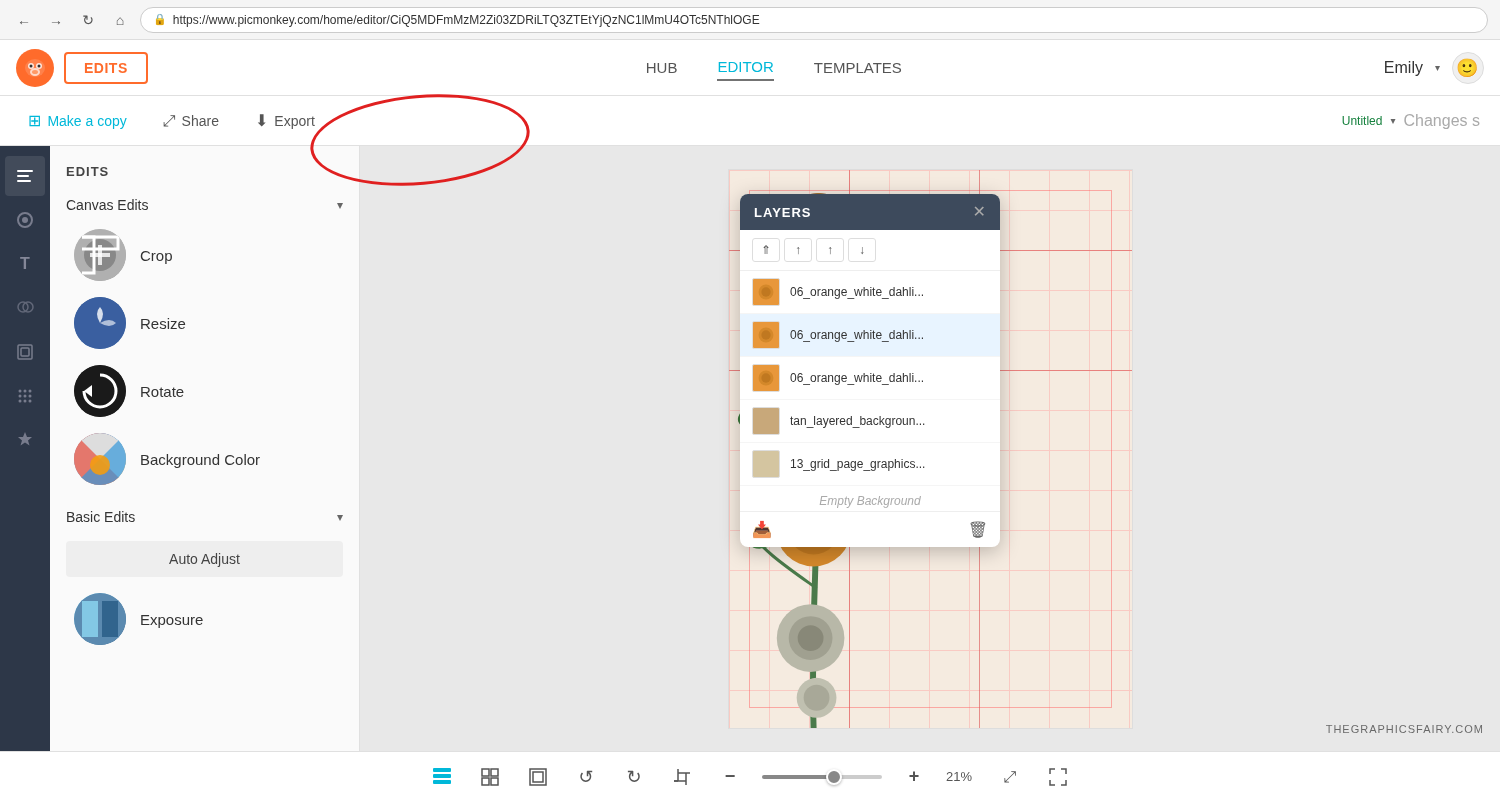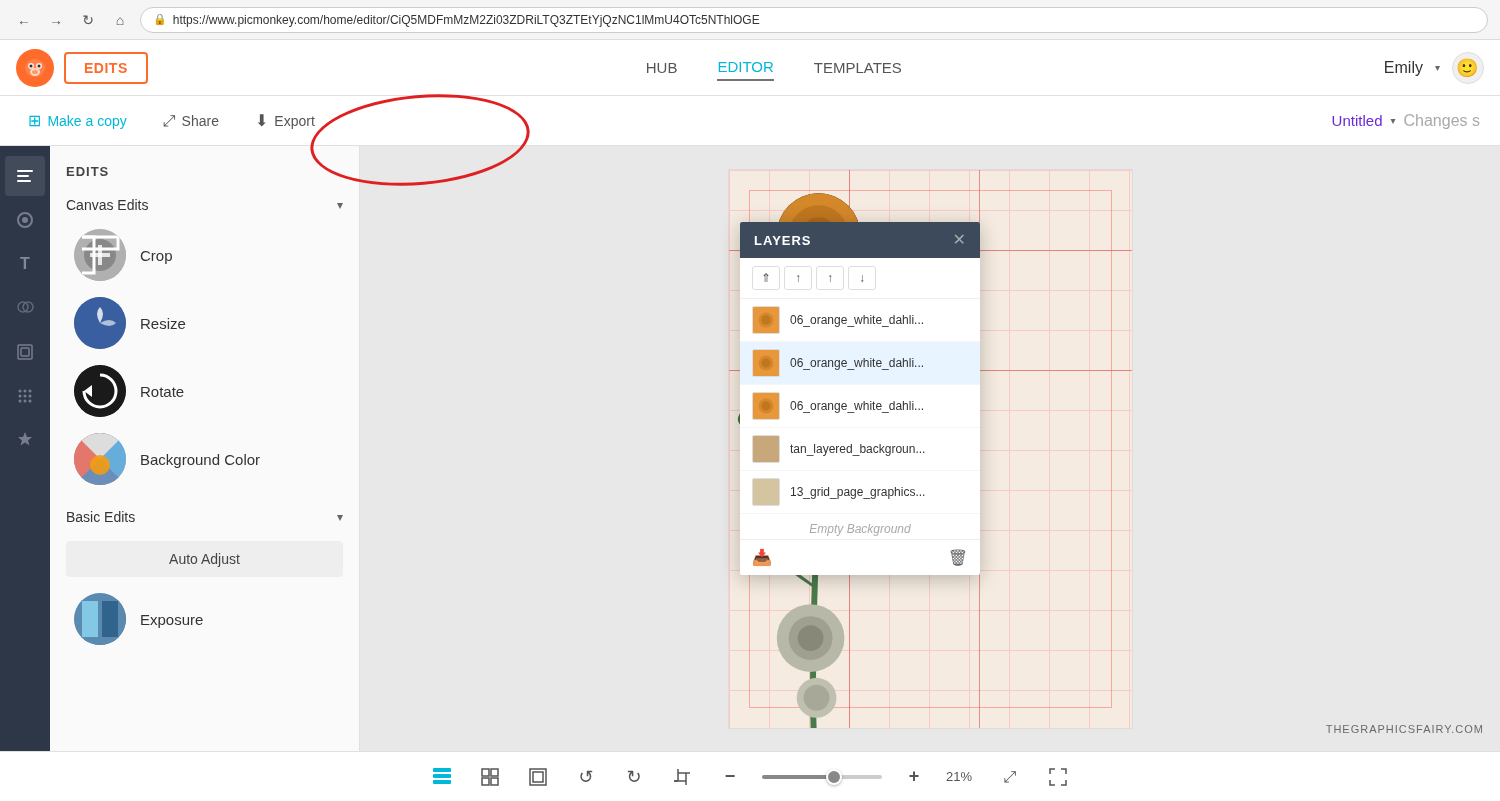--- a/index.html
+++ b/index.html
@@ -143,22 +143,22 @@
     .sub-toolbar-btn .icon { font-size: 16px; color: #00b8d9; }
     .toolbar-right {
       margin-left: auto;
       display: flex;
       align-items: center;
       gap: 8px;
       color: #666;
       font-size: 14px;
     }
     .doc-title {
-      color: #6d28d9;
-      font-size: 15px;
+      color: #15803d;
+      font-size: 12px;
       cursor: pointer;
     }
     .doc-title-arrow { font-size: 10px; color: #666; }
     .changes-text { color: #aaa; font-size: 16px; }
 
     
     .main-area {
       display: flex;
       flex: 1;
       overflow: hidden;
@@ -353,25 +353,25 @@
     }
     .zoom-level {
       font-size: 13px;
       color: #555;
       min-width: 32px;
     }
 
     
     .layers-panel {
       position: absolute;
-      top: 76px;
+      top: 48px;
       left: 380px;
-      width: 240px;
+      width: 260px;
       background: white;
-      border-radius: 2px;
+      border-radius: 8px;
       box-shadow: 0 4px 20px rgba(0,0,0,0.25);
       z-index: 100;
       overflow: hidden;
     }
     .layers-header {
       background: #3d4a5c;
       padding: 10px 14px;
       display: flex;
       align-items: center;
       justify-content: space-between;

